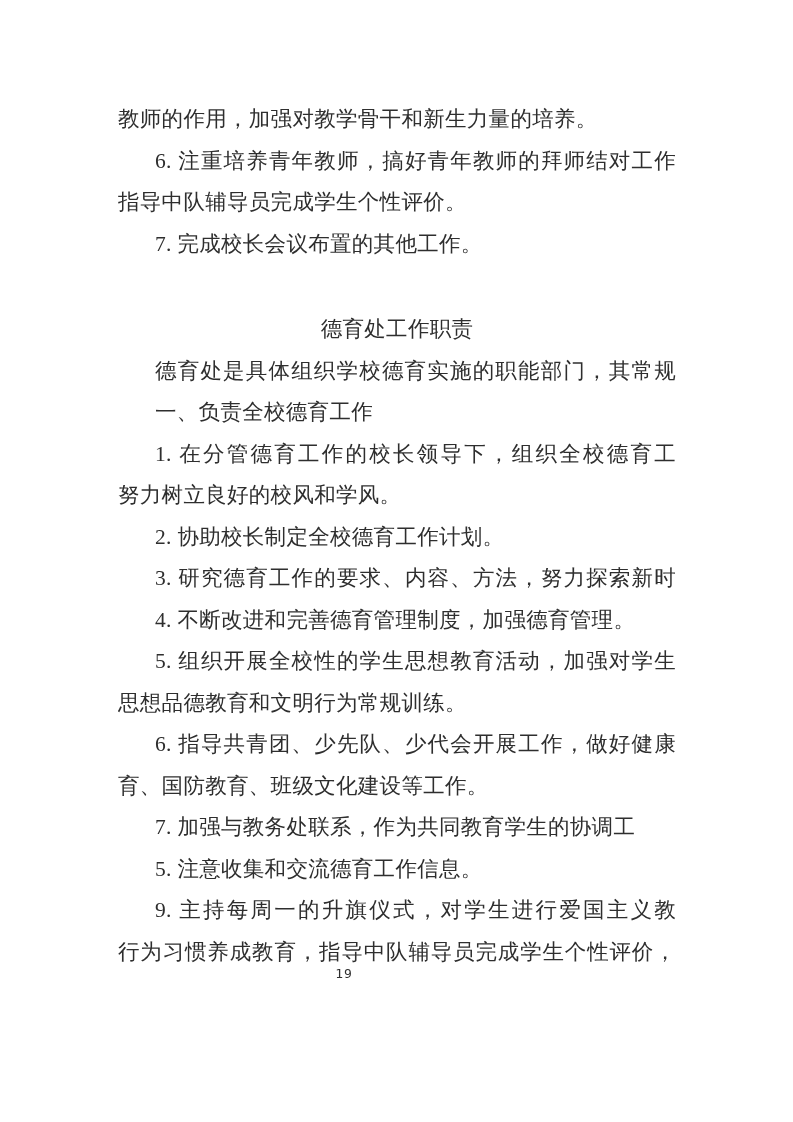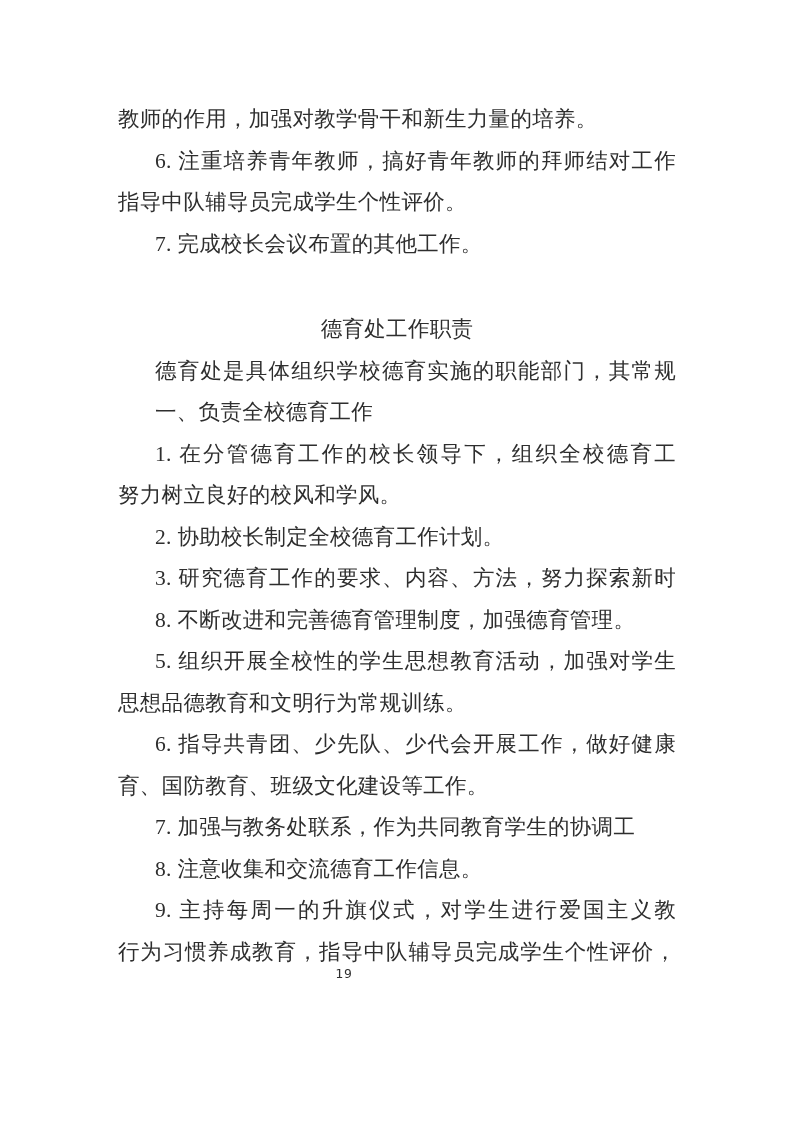--- a/index.html
+++ b/index.html
@@ -59,24 +59,24 @@
     <div class="ln indent just">6. 注重培养青年教师，搞好青年教师的拜师结对工作和</div>
     <div class="ln">指导中队辅导员完成学生个性评价。</div>
     <div class="ln indent">7. 完成校长会议布置的其他工作。</div>
     <div class="ln center">德育处工作职责</div>
     <div class="ln indent just">德育处是具体组织学校德育实施的职能部门，其常规工</div>
     <div class="ln indent">一、负责全校德育工作</div>
     <div class="ln indent just">1. 在分管德育工作的校长领导下，组织全校德育工作，</div>
     <div class="ln">努力树立良好的校风和学风。</div>
     <div class="ln indent">2. 协助校长制定全校德育工作计划。</div>
     <div class="ln indent just">3. 研究德育工作的要求、内容、方法，努力探索新时期</div>
-    <div class="ln indent">8. 不断改进和完善德育管理制度，加强德育管理。</div>
+    <div class="ln indent">4. 不断改进和完善德育管理制度，加强德育管理。</div>
     <div class="ln indent just">5. 组织开展全校性的学生思想教育活动，加强对学生的</div>
     <div class="ln">思想品德教育和文明行为常规训练。</div>
     <div class="ln indent just">6. 指导共青团、少先队、少代会开展工作，做好健康教</div>
     <div class="ln">育、国防教育、班级文化建设等工作。</div>
     <div class="ln indent">7. 加强与教务处联系，作为共同教育学生的协调工作。</div>
-    <div class="ln indent">8. 注意收集和交流德育工作信息。</div>
+    <div class="ln indent">5. 注意收集和交流德育工作信息。</div>
     <div class="ln indent just">9. 主持每周一的升旗仪式，对学生进行爱国主义教育、</div>
     <div class="ln just">行为习惯养成教育，指导中队辅导员完成学生个性评价，对</div>
   </div>
   <div class="pagenum">19</div>
 </div>
 
 </body></html>

